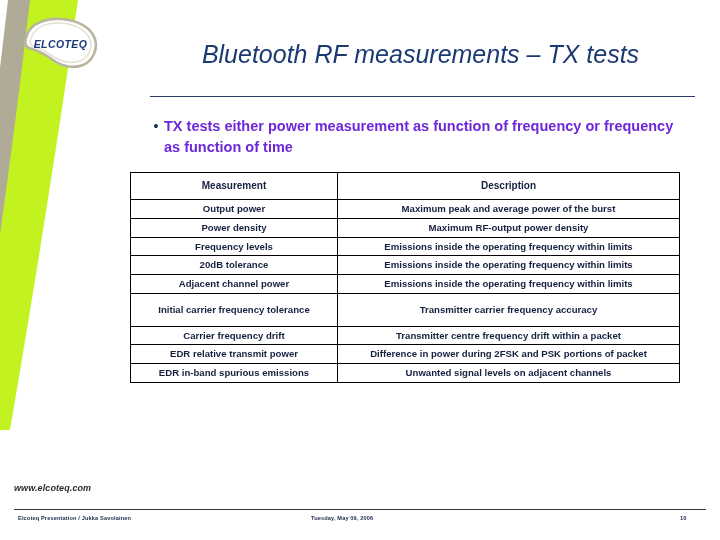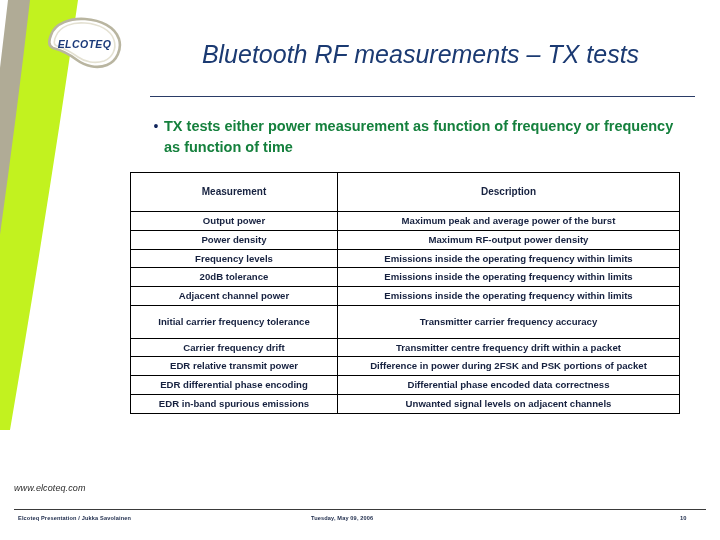--- a/index.html
+++ b/index.html
@@ -23,21 +23,21 @@
     position: absolute;
     left: 0; top: 0;
     width: 140px;
     height: 540px;
     pointer-events: none;
   }
 
   
   .logo {
     position: absolute;
-    left: 41px;
+    left: 17px;
     top: 17px;
     width: 83px;
     height: 56px;
   }
   .logo-text {
     position: absolute;
     left: 0; top: 0;
     width: 83px;
     height: 56px;
     display: flex;
@@ -90,21 +90,21 @@
     flex: 0 0 16px;
     font-size: 14px;
     color: #10255c;
     line-height: 21px;
     text-align: center;
   }
   .bullet-text {
     flex: 1 1 auto;
     font-size: 14.5px;
     font-weight: bold;
-    color: #15803d;
+    color: #6d28d9;
     line-height: 21px;
   }
 
   
   table.main-table {
     position: absolute;
     left: 130px;
     top: 172px;
     width: 549px;
     border-collapse: collapse;
@@ -116,33 +116,33 @@
     text-align: center;
     vertical-align: middle;
     color: #16213f;
     font-size: 9.6px;
     line-height: 1.22;
     font-weight: bold;
   }
   table.main-table th {
     font-size: 10px;
     font-weight: bold;
-    padding: 13px 4px;
+    padding: 7px 4px;
   }
   .col-meas { width: 207px; }
   .col-desc { width: 342px; }
   .r-tall td { height: 26px; }
 
   
   .site {
     position: absolute;
     left: 14px;
     top: 483px;
     font-size: 9px;
-    font-weight: normal;
+    font-weight: bold;
     font-style: italic;
     color: #2b2b2b;
     letter-spacing: 0.1px;
   }
   .footer-rule {
     position: absolute;
     left: 14px;
     top: 509px;
     width: 692px;
     height: 1px;
@@ -243,24 +243,20 @@
       </tr>
       <tr>
         <td>Carrier frequency drift</td>
         <td>Transmitter centre frequency drift within a packet</td>
       </tr>
       <tr>
         <td>EDR relative transmit power</td>
         <td>Difference in power during 2FSK and PSK portions of packet</td>
       </tr>
       <tr>
-        <td>EDR differential phase encoding</td>
-        <td>Differential phase encoded data correctness</td>
-      </tr>
-      <tr>
         <td>EDR in-band spurious emissions</td>
         <td>Unwanted signal levels on adjacent channels</td>
       </tr>
     </tbody>
   </table>
 
   <div class="site">www.elcoteq.com</div>
   <div class="footer-rule"></div>
   <div class="foot-left">Elcoteq Presentation / Jukka Savolainen</div>
   <div class="foot-center">Tuesday, May 09, 2006</div>

